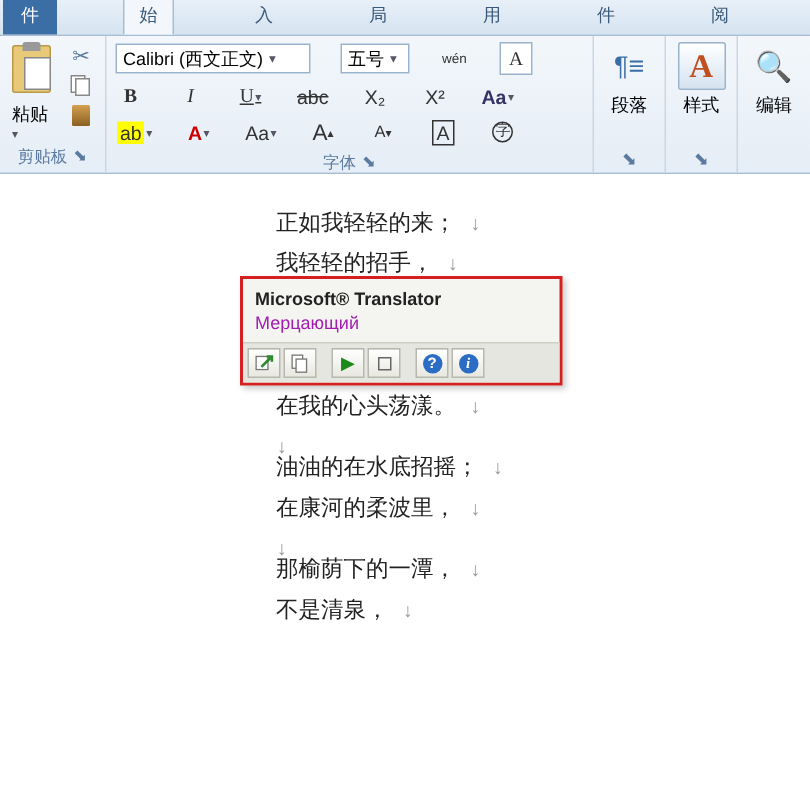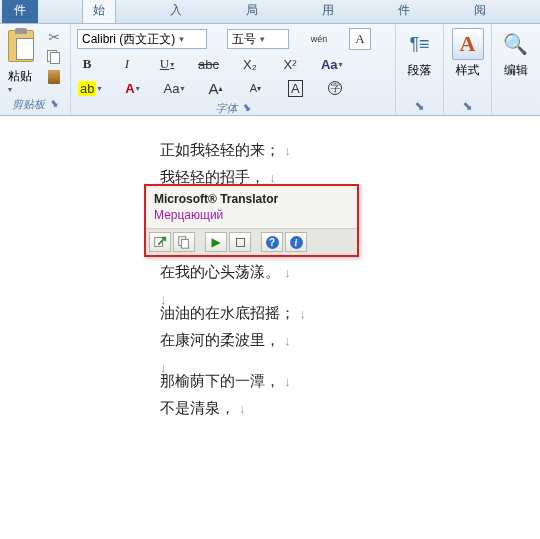--- a/index.html
+++ b/index.html
@@ -7,21 +7,21 @@
 
 .tabs { display: flex; background: linear-gradient(#e8f0f8, #d5e3f0); border-bottom: 1px solid #a8bdd4; height: 24px; align-items: flex-end; gap: 44px; }
 .tab { padding: 4px 10px; color: #3b5a7a; cursor: pointer; font-size: 12px; }
 .tab.file { background: #3b6ea5; color: #fff; border-radius: 2px 2px 0 0; margin-left: 2px; padding: 4px 12px; }
 .tab.active { background: #f3f7fb; border: 1px solid #a8bdd4; border-bottom: none; border-radius: 2px 2px 0 0; }
 .tabs .help { margin-left: auto; margin-right: 6px; color: #3b6ea5; display: flex; gap: 4px; }
 
 .ribbon { display: flex; background: linear-gradient(#f3f7fb, #e5edf6); border-bottom: 1px solid #a8bdd4; height: 92px; }
 .group { border-right: 1px solid #cad8e6; padding: 2px 4px; display: flex; flex-direction: column; }
 .group-content { flex: 1; display: flex; }
-.group-label { text-align: center; font-size: 11px; color: #5a7aa0; padding: 1px 0; display: flex; justify-content: center; gap: 4px; font-style: italic; }
+.group-label { text-align: center; font-size: 11px; color: #5a7aa0; padding: 1px 0; display: flex; justify-content: center; gap: 4px; }
 .launcher { color: #5a7aa0; cursor: pointer; }
 
 
 .clipboard .paste { text-align: left; padding: 2px 4px; }
 .clipboard .paste-icon { width: 30px; height: 36px; margin: 2px auto; position: relative; }
 .board { width: 26px; height: 32px; background: #e8c978; border: 1px solid #b89a4a; border-radius: 2px; position: absolute; }
 .paper { width: 18px; height: 22px; background: #fff; border: 1px solid #888; position: absolute; left: 8px; top: 8px; }
 .clip { width: 12px; height: 6px; background: #999; border-radius: 2px 2px 0 0; position: absolute; left: 7px; top: -2px; }
 .clipboard .side { display: flex; flex-direction: column; gap: 2px; padding: 2px; }
 .mini-btn { width: 20px; height: 18px; display: flex; align-items: center; justify-content: center; cursor: pointer; }
@@ -47,26 +47,26 @@
 
 
 .smallgrp { width: 48px; text-align: center; padding-top: 4px; }
 .smallgrp .icon { width: 32px; height: 32px; margin: 0 auto 2px; display: flex; align-items: center; justify-content: center; font-size: 22px; }
 .para-icon { color: #3b6ea5; }
 .style-icon { background: linear-gradient(#fff,#d5e3f0); border: 1px solid #9ab3cc; border-radius: 2px; }
 .find-icon { color: #3b6ea5; }
 
 
 .doc { position: relative; background: #fff; padding: 20px 0 0 160px; }
-.line { font-size: 15px; color: #222; line-height: 1.8; font-family: Liberation Sans, sans-serif; }
+.line { font-size: 15px; color: #222; line-height: 1.8; font-family: Liberation Mono, monospace; margin-left: 24px; }
 .mark { color: #999; font-size: 13px; }
 .gap { height: 14px; }
 
 
-.popup { position: absolute; left: 144px; top: 68px; width: 215px; background: #f4f4f0; border: 2px solid #d42020; box-shadow: 2px 2px 4px rgba(0,0,0,0.2); }
+.popup { position: absolute; left: 160px; top: 68px; width: 215px; background: #f4f4f0; border: 2px solid #d42020; box-shadow: 2px 2px 4px rgba(0,0,0,0.2); }
 .popup-title { font-weight: bold; font-size: 12px; padding: 6px 8px 2px; color: #222; }
 .popup-text { font-size: 12px; padding: 0 8px 6px; color: #a21caf; }
 .popup-bar { display: flex; background: #e6e6e0; border-top: 1px solid #cfcfc8; padding: 3px; gap: 2px; }
 .pbtn { width: 22px; height: 20px; border: 1px solid #b8b8b0; background: linear-gradient(#fff,#e8e8e0); display: flex; align-items: center; justify-content: center; cursor: pointer; font-size: 12px; }
 .play { color: #1a8a1a; }
 .stop { width: 9px; height: 9px; border: 1px solid #666; }
 .helpq { background: #2b6cc4; color: #fff; border-radius: 50%; width: 13px; height: 13px; font-size: 10px; line-height: 13px; text-align: center; font-weight: bold; }
 .info { background: #2b6cc4; color: #fff; border-radius: 50%; width: 13px; height: 13px; font-size: 10px; line-height: 13px; text-align: center; font-style: italic; font-weight: bold; font-family: serif; }
 .pbtn svg { width: 14px; height: 14px; }
 </style>
@@ -123,21 +123,21 @@
       </div>
   </div>
 
   <div class="group font">
     <div class="group-content" style="flex-direction:column">
       <div class="font-row">
         <div class="combo" style="width:130px">
             <span>Calibri (西文正文)</span>
             <span class="arrow">▾</span>
           </div>
-        <div class="combo" style="width:62px">
+        <div class="combo" style="width:46px">
             <span>五号</span>
             <span class="arrow">▾</span>
           </div>
         <div class="tbtn">
             <span style="font-size:9px">wén</span>
           </div>
         <div class="tbtn clearfmt">
             <span style="font-family:serif">A</span>
           </div>
       </div>

